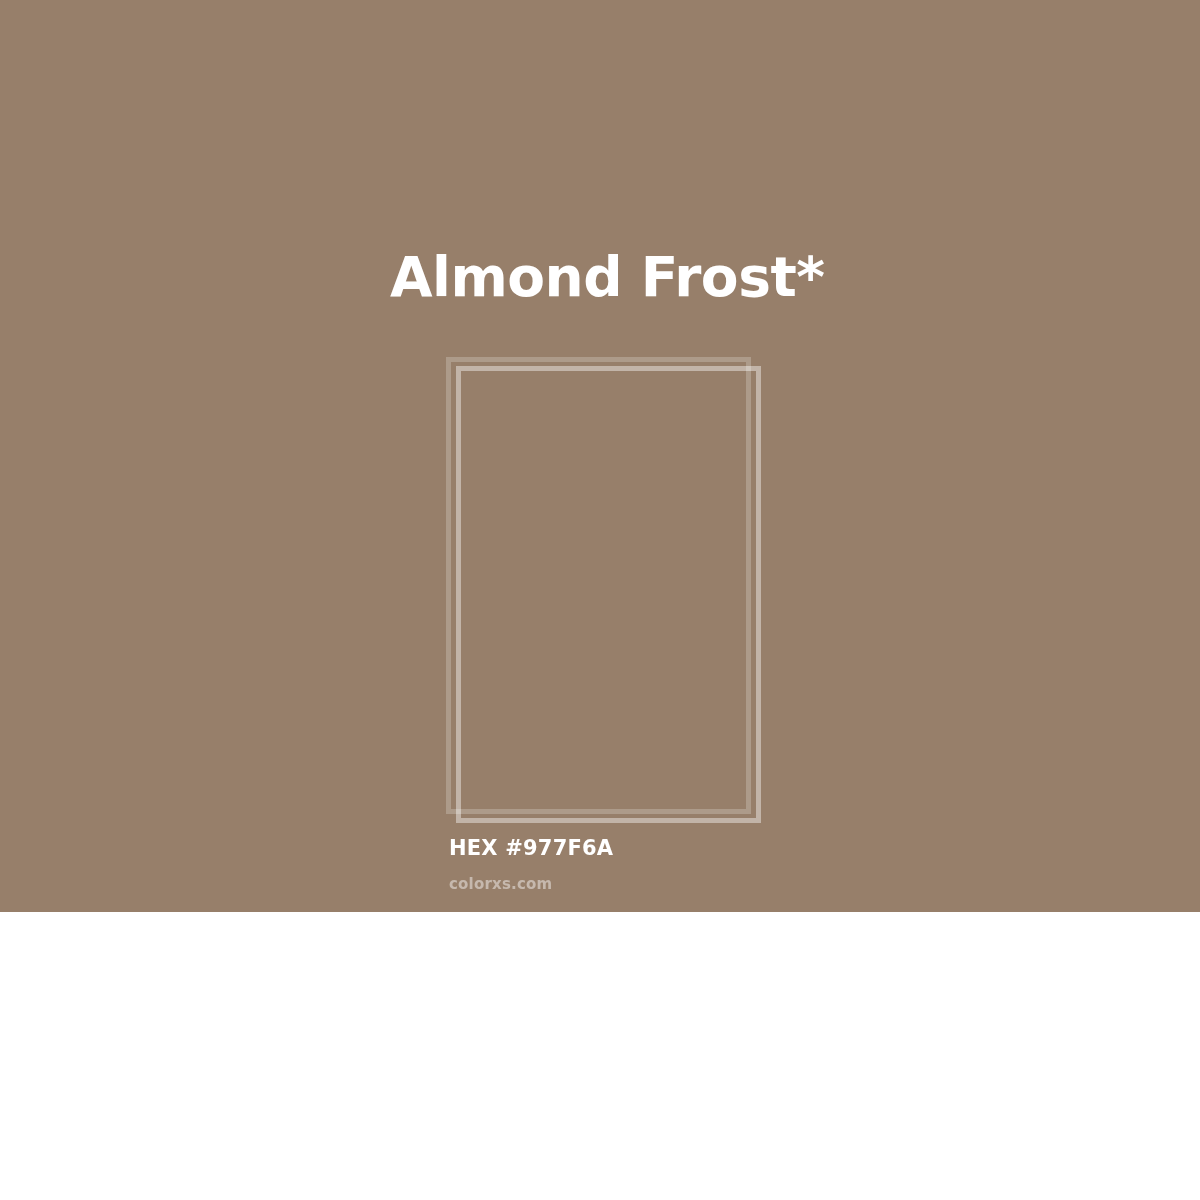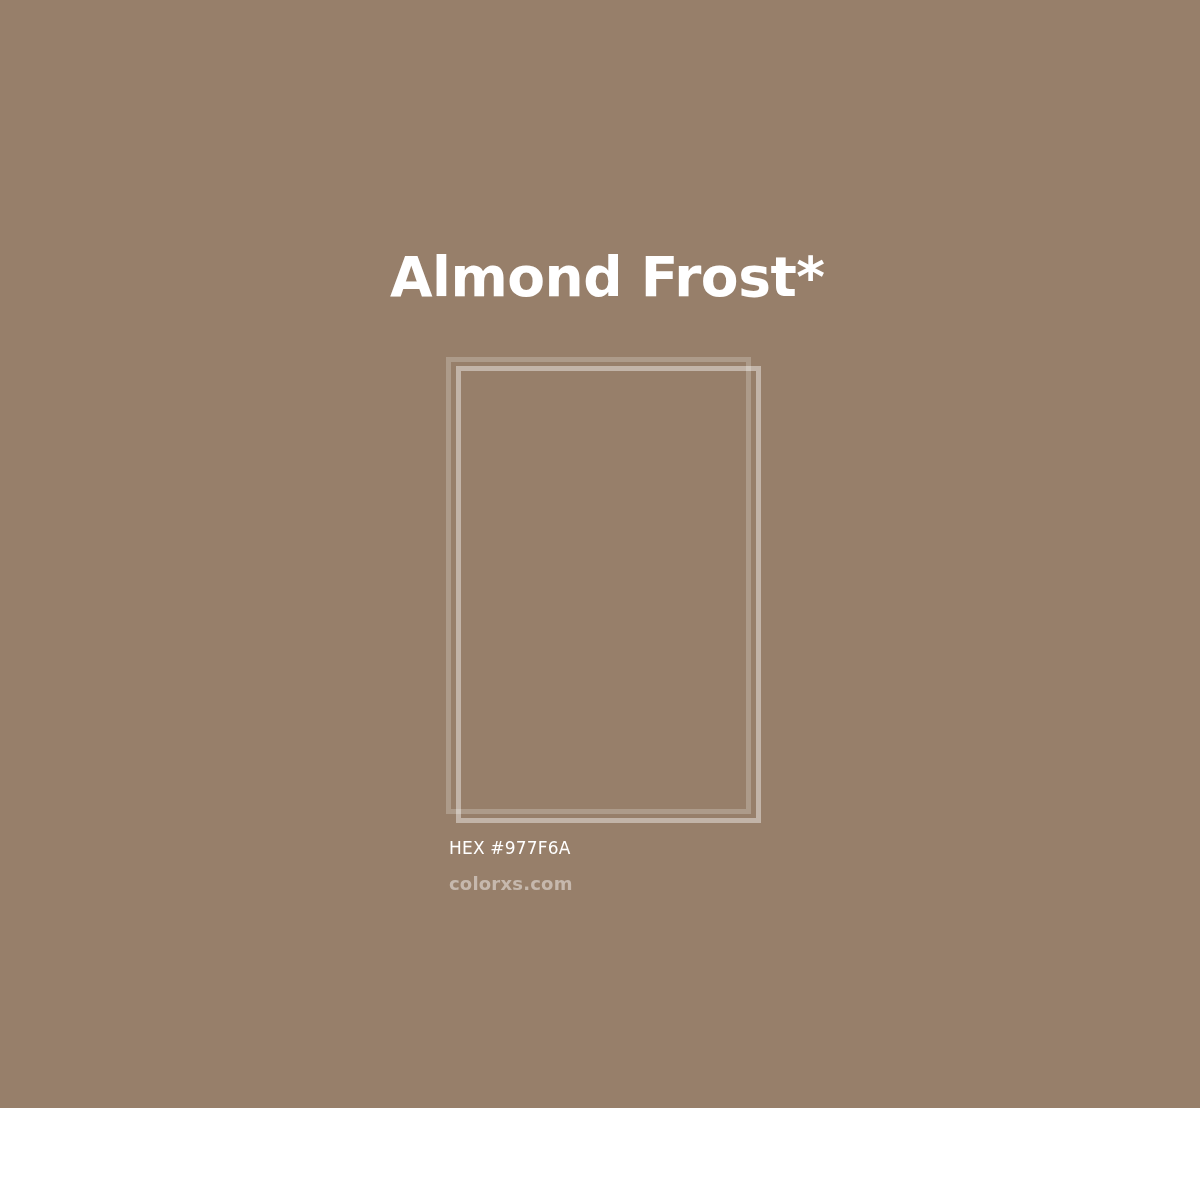--- a/index.html
+++ b/index.html
@@ -9,21 +9,21 @@
   body {
     width: 1200px;
     height: 1200px;
     overflow: hidden;
     font-family: "DejaVu Sans", "Liberation Sans", sans-serif;
   }
 
   #page {
     position: relative;
     width: 1200px;
-    height: 1108px;
+    height: 912px;
     background: #977F6A;
     box-sizing: border-box;
   }
 
   
   #color-title {
     position: absolute;
     left: 390px;
     top: 244px;
     margin: 0;
@@ -65,31 +65,31 @@
 
   
   #values {
     position: absolute;
     left: 449px;
     top: 832px;
     width: 520px;
   }
   .value-line {
     margin: 0;
-    font-size: 17px;
-    font-weight: 400;
+    font-size: 21px;
+    font-weight: 700;
     line-height: 33px;
     letter-spacing: 0.2px;
     color: #FFFFFF;
     white-space: nowrap;
   }
   #site-credit {
     margin: 0;
     padding-top: 9px;
-    font-size: 18px;
+    font-size: 15px;
     font-weight: 700;
     line-height: 20px;
     letter-spacing: 0.2px;
     color: rgba(255, 255, 255, 0.45);
     white-space: nowrap;
   }
 </style>
 </head>
 <body>
 

